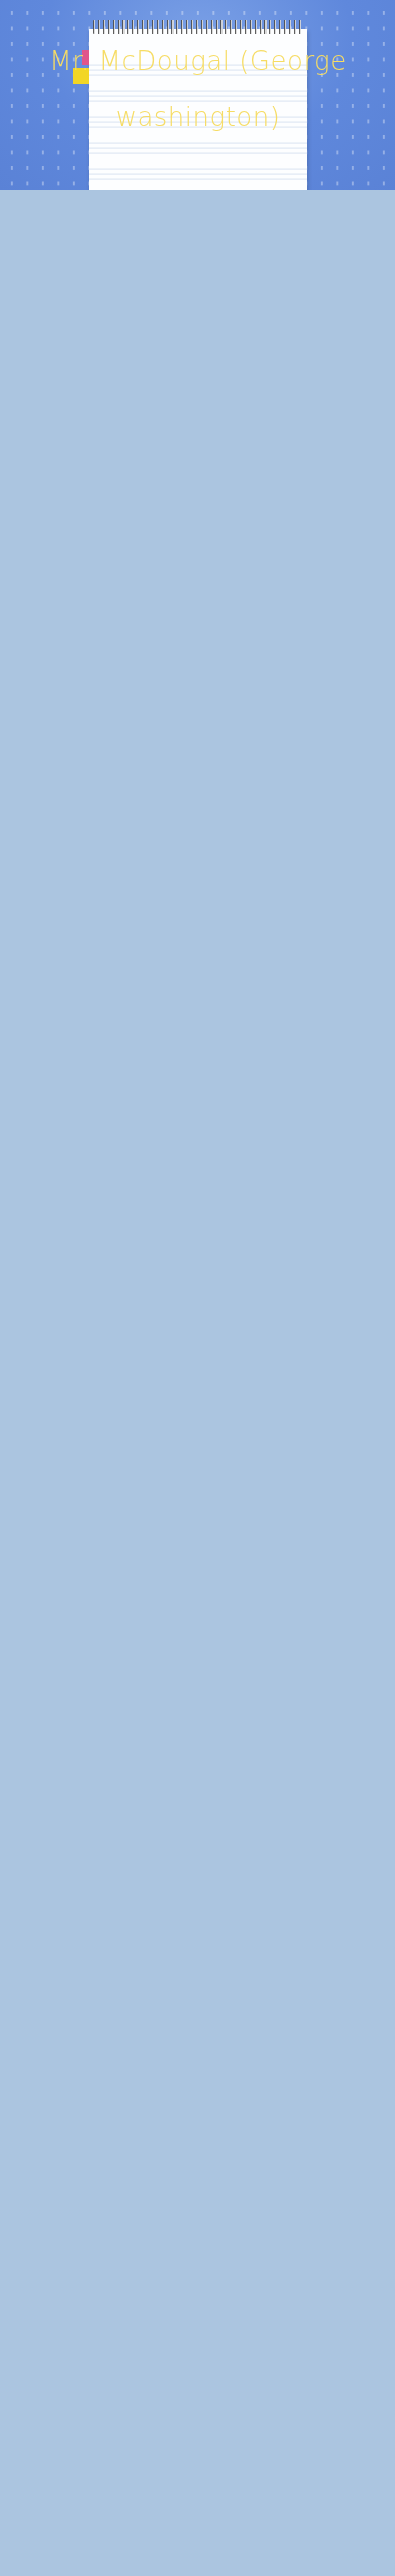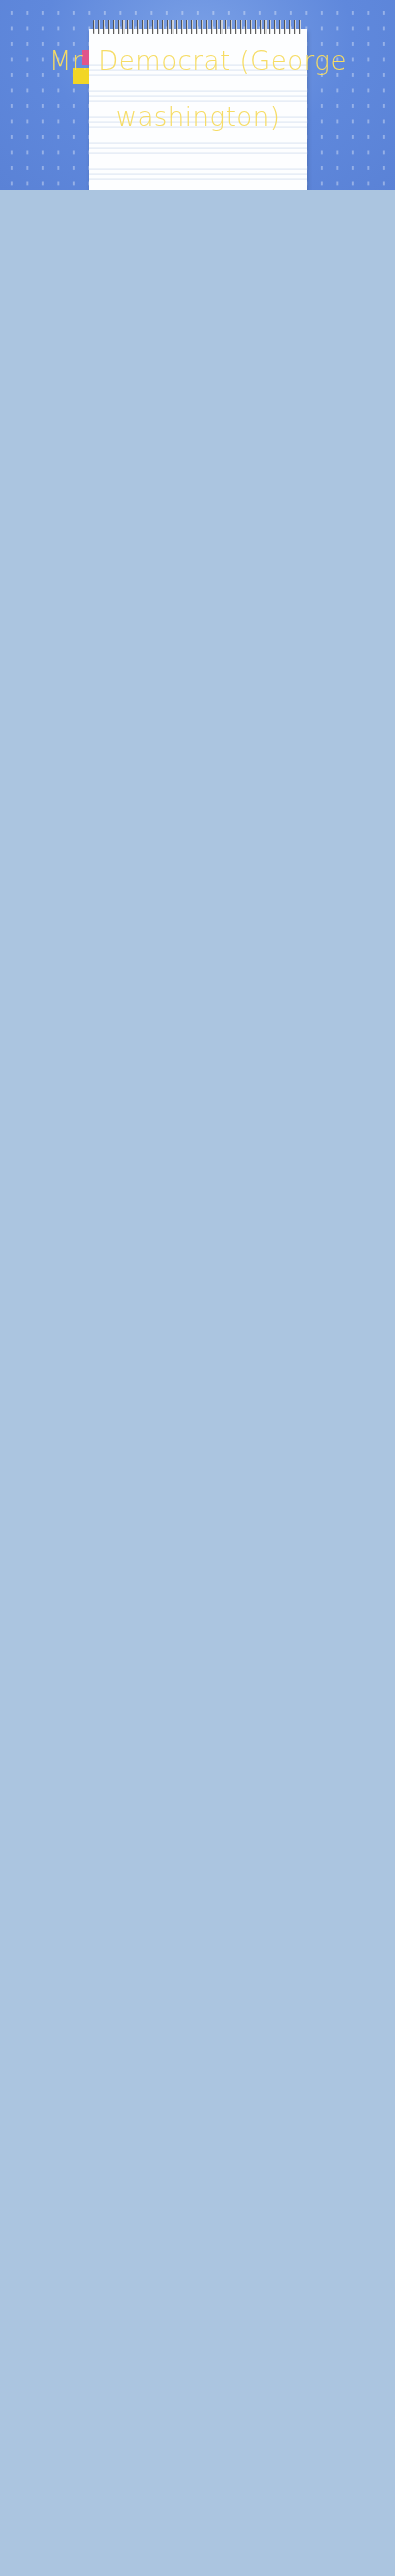--- a/index.html
+++ b/index.html
@@ -187,21 +187,21 @@
 <body>
 
 <div class="hero">
   <div class="hero-dots"></div>
   <div class="notebook">
     <div class="spiral"></div>
     <div class="tab tab-pink"></div>
     <div class="tab tab-yellow"></div>
 
   </div>
-  <div class="hero-title">Mr. Democrat (George washington)</div>
+  <div class="hero-title">Mr. McDougal (George washington)</div>
 </div>
 
 <div class="main-card"></div>
 
 <div class="abs section-title" style="left:35px; top:194px;">George washington Fact or Fiction?</div>
 <div class="abs rule" style="left:35px; top:221px; width:325px;"></div>
 <div class="abs prose" style="left:35px; top:230px; width:330px;">For each statement decide if you think it is true or false. (there are no wrong answers- you are makign predictions)</div>
 
 <div class="fact-box" style="top: 276px; height: 613px;"></div>
 <div id="facts">

